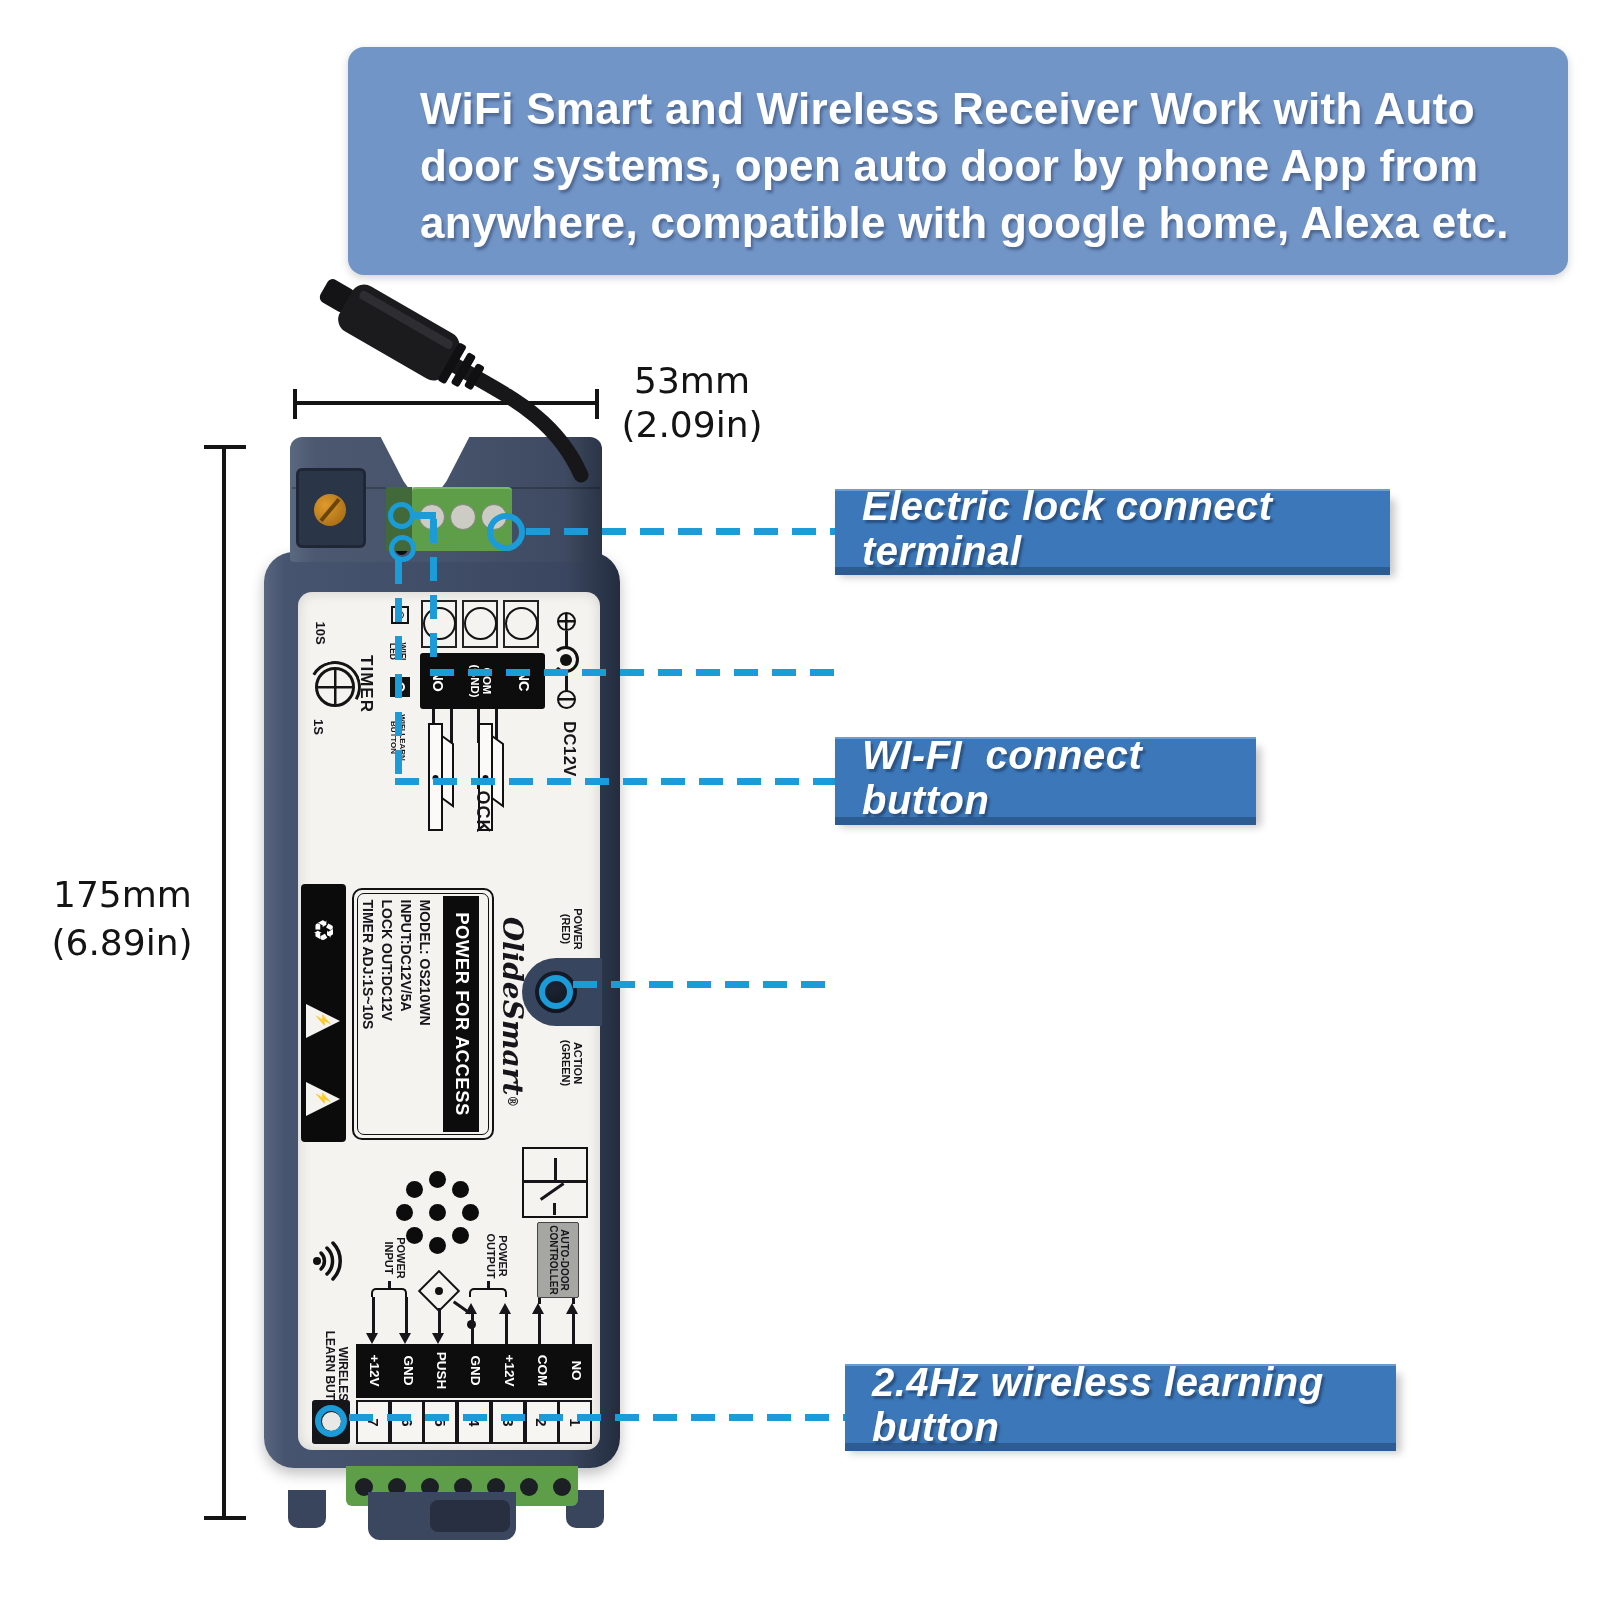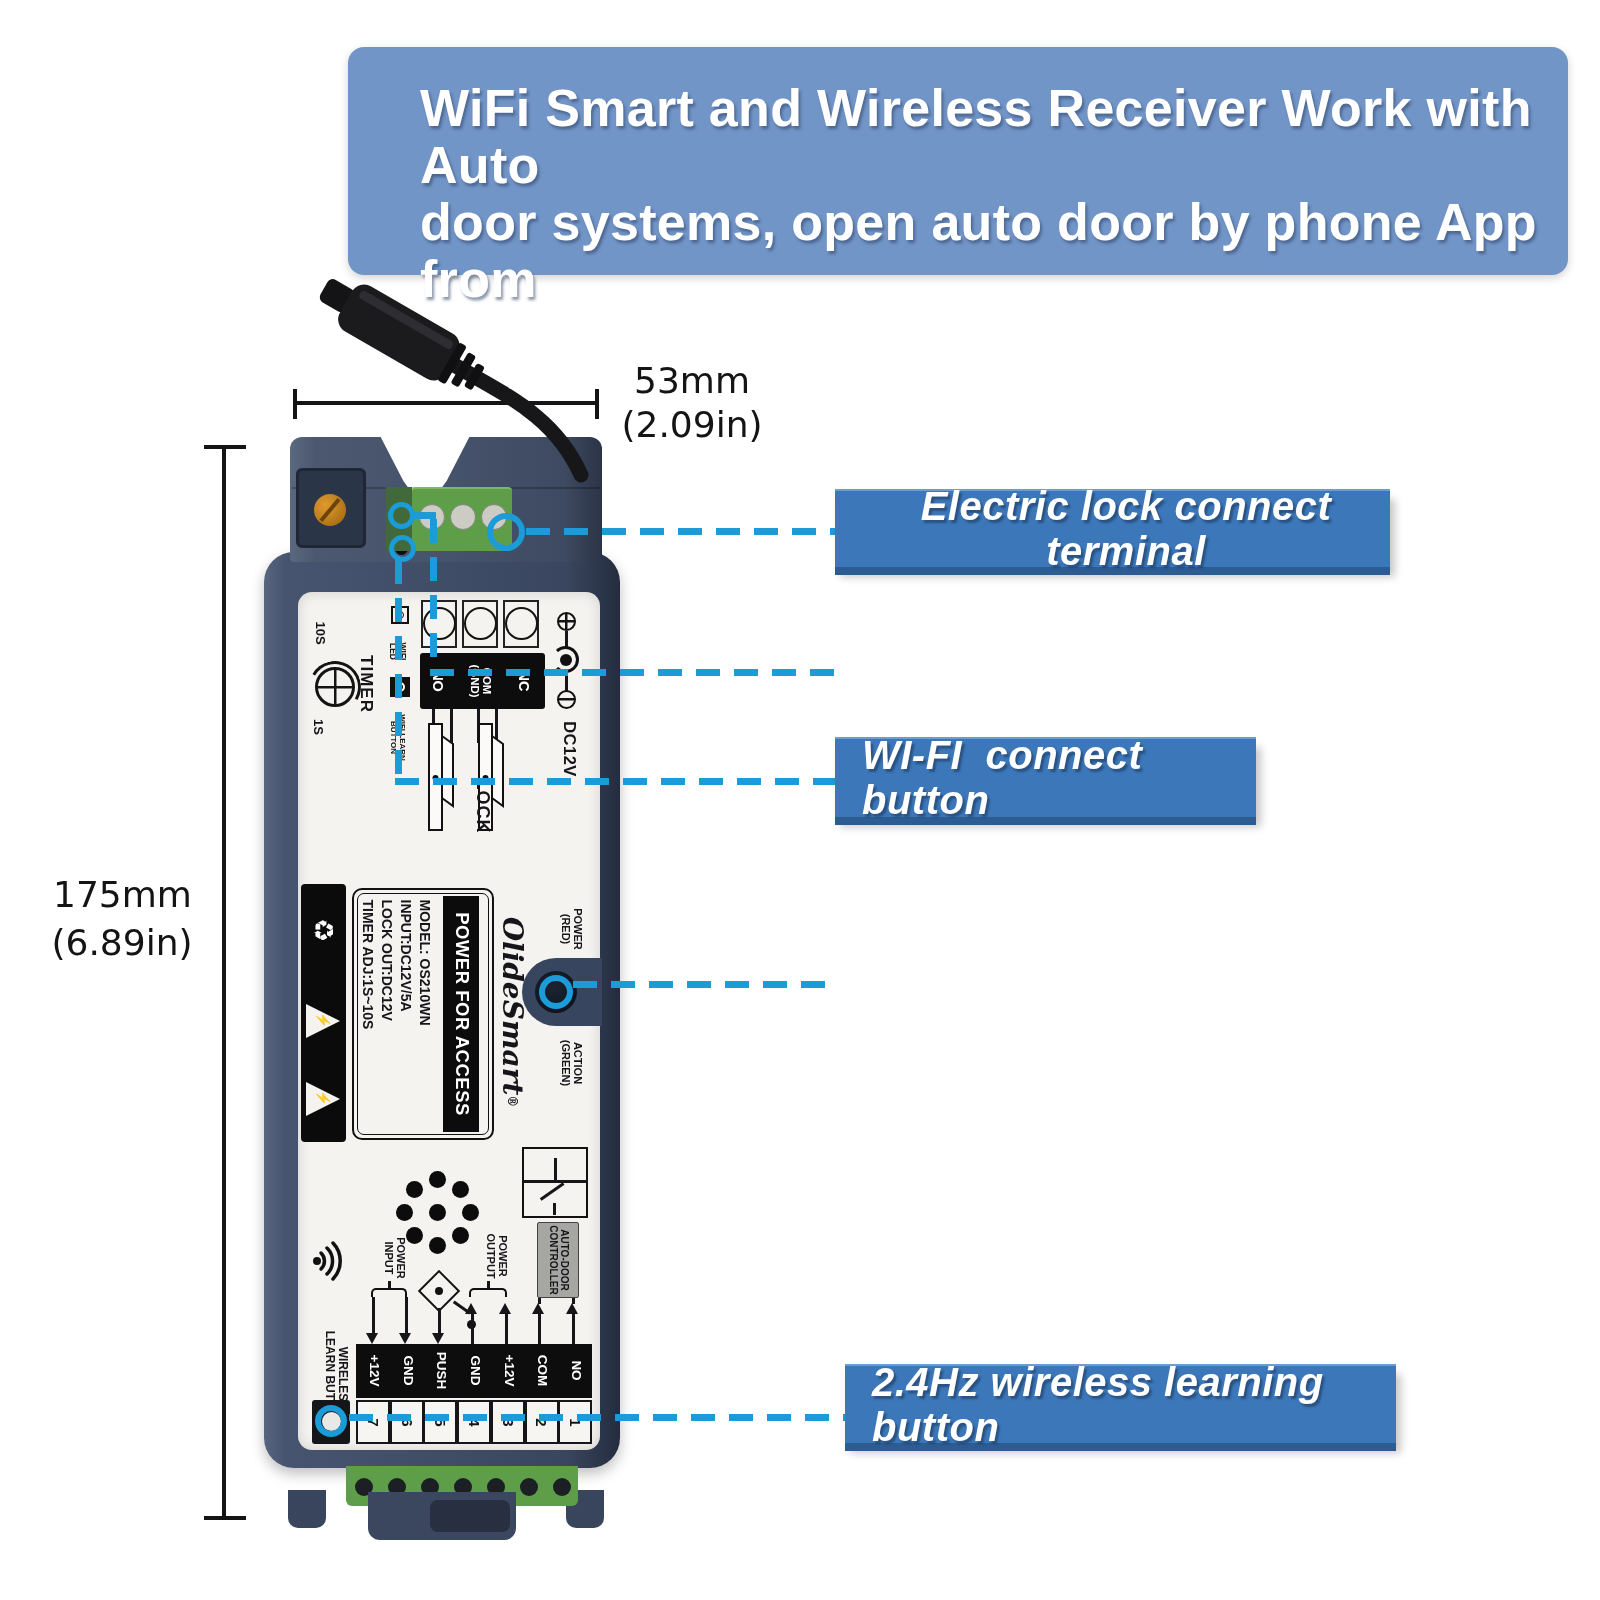--- a/index.html
+++ b/index.html
@@ -26,21 +26,21 @@
   .dimlabel{position:absolute;color:#141414;font-size:36px;text-align:center;font-family:"DejaVu Sans",sans-serif;}
   .cross{background-image:linear-gradient(#141414,#141414),linear-gradient(#141414,#141414);
       background-size:100% 2.5px,2.5px 100%;background-position:center center;background-repeat:no-repeat;}
   .wire{position:absolute;background:var(--ink);}
   .tri{position:absolute;width:0;height:0;border-left:6.5px solid transparent;border-right:6.5px solid transparent;}
   .tri.down{border-top:11px solid var(--ink);}
   .tri.up{border-bottom:11px solid var(--ink);}
   .cell{position:absolute;box-sizing:border-box;width:34px;height:44px;border:2.5px solid var(--ink);
       background:#f6f5f2;display:flex;align-items:center;justify-content:center;}
   .cell span{transform:rotate(90deg);font-weight:bold;font-size:15px;color:var(--ink);}
-  .banner-line{font-size:52px;font-weight:bold;color:#fff;line-height:57px;
+  .banner-line{font-size:44px;font-weight:bold;color:#fff;line-height:57px;
       text-shadow:2px 3px 3px rgba(45,65,100,.55);letter-spacing:.3px;}
   .screw{position:absolute;box-sizing:border-box;border-radius:50%;border:2.5px solid #141414;background:var(--paper);}
   .warn-tri{position:absolute;background:#f4f3f0;clip-path:polygon(100% 50%,0 0,0 100%);
       display:flex;align-items:center;justify-content:center;}
 </style>
 </head>
 <body>
 
 <div id="stage">
 
@@ -307,29 +307,30 @@
 
   <div class="dash-h" style="left:526px;top:528px;width:311px;"></div>
   <div class="dash-h" style="left:412px;top:512px;width:24px;"></div>
   <div class="dash-v" style="left:430px;top:519px;height:157px;"></div>
   <div class="dash-h" style="left:430px;top:669px;width:407px;"></div>
   <div class="dash-v" style="left:395px;top:560px;height:225px;"></div>
   <div class="dash-h" style="left:395px;top:778px;width:442px;"></div>
   <div class="dash-h" style="left:573px;top:981px;width:264px;"></div>
   <div class="dash-h" style="left:349px;top:1414px;width:496px;"></div>
 
-  <div class="co" style="left:835px;top:489px;width:555px;height:78px;text-align:center;">
+  <div class="co" style="left:835px;top:489px;width:555px;height:78px;">
     <span>Electric lock connect terminal</span>
   </div>
   <div class="co" style="left:835px;top:737px;width:421px;height:80px;">
     <span>WI-FI  connect button</span>
   </div>
   <div class="co" style="left:845px;top:1364px;width:551px;height:79px;">
     <span>2.4Hz wireless learning button</span>
   </div>
 
   <div class="abs" style="left:348px;top:47px;width:1220px;height:228px;background:var(--banner);border-radius:16px;
        box-shadow:0 3px 8px rgba(0,0,0,.18);padding:33px 0 0 72px;">
     <div class="banner-line">WiFi Smart and Wireless Receiver Work with Auto</div>
     <div class="banner-line">door systems, open auto door by phone App from</div>
+    <div class="banner-line">anywhere, compatible with google home, Alexa etc.</div>
   </div>
 
 </div>
 
 </body></html>

